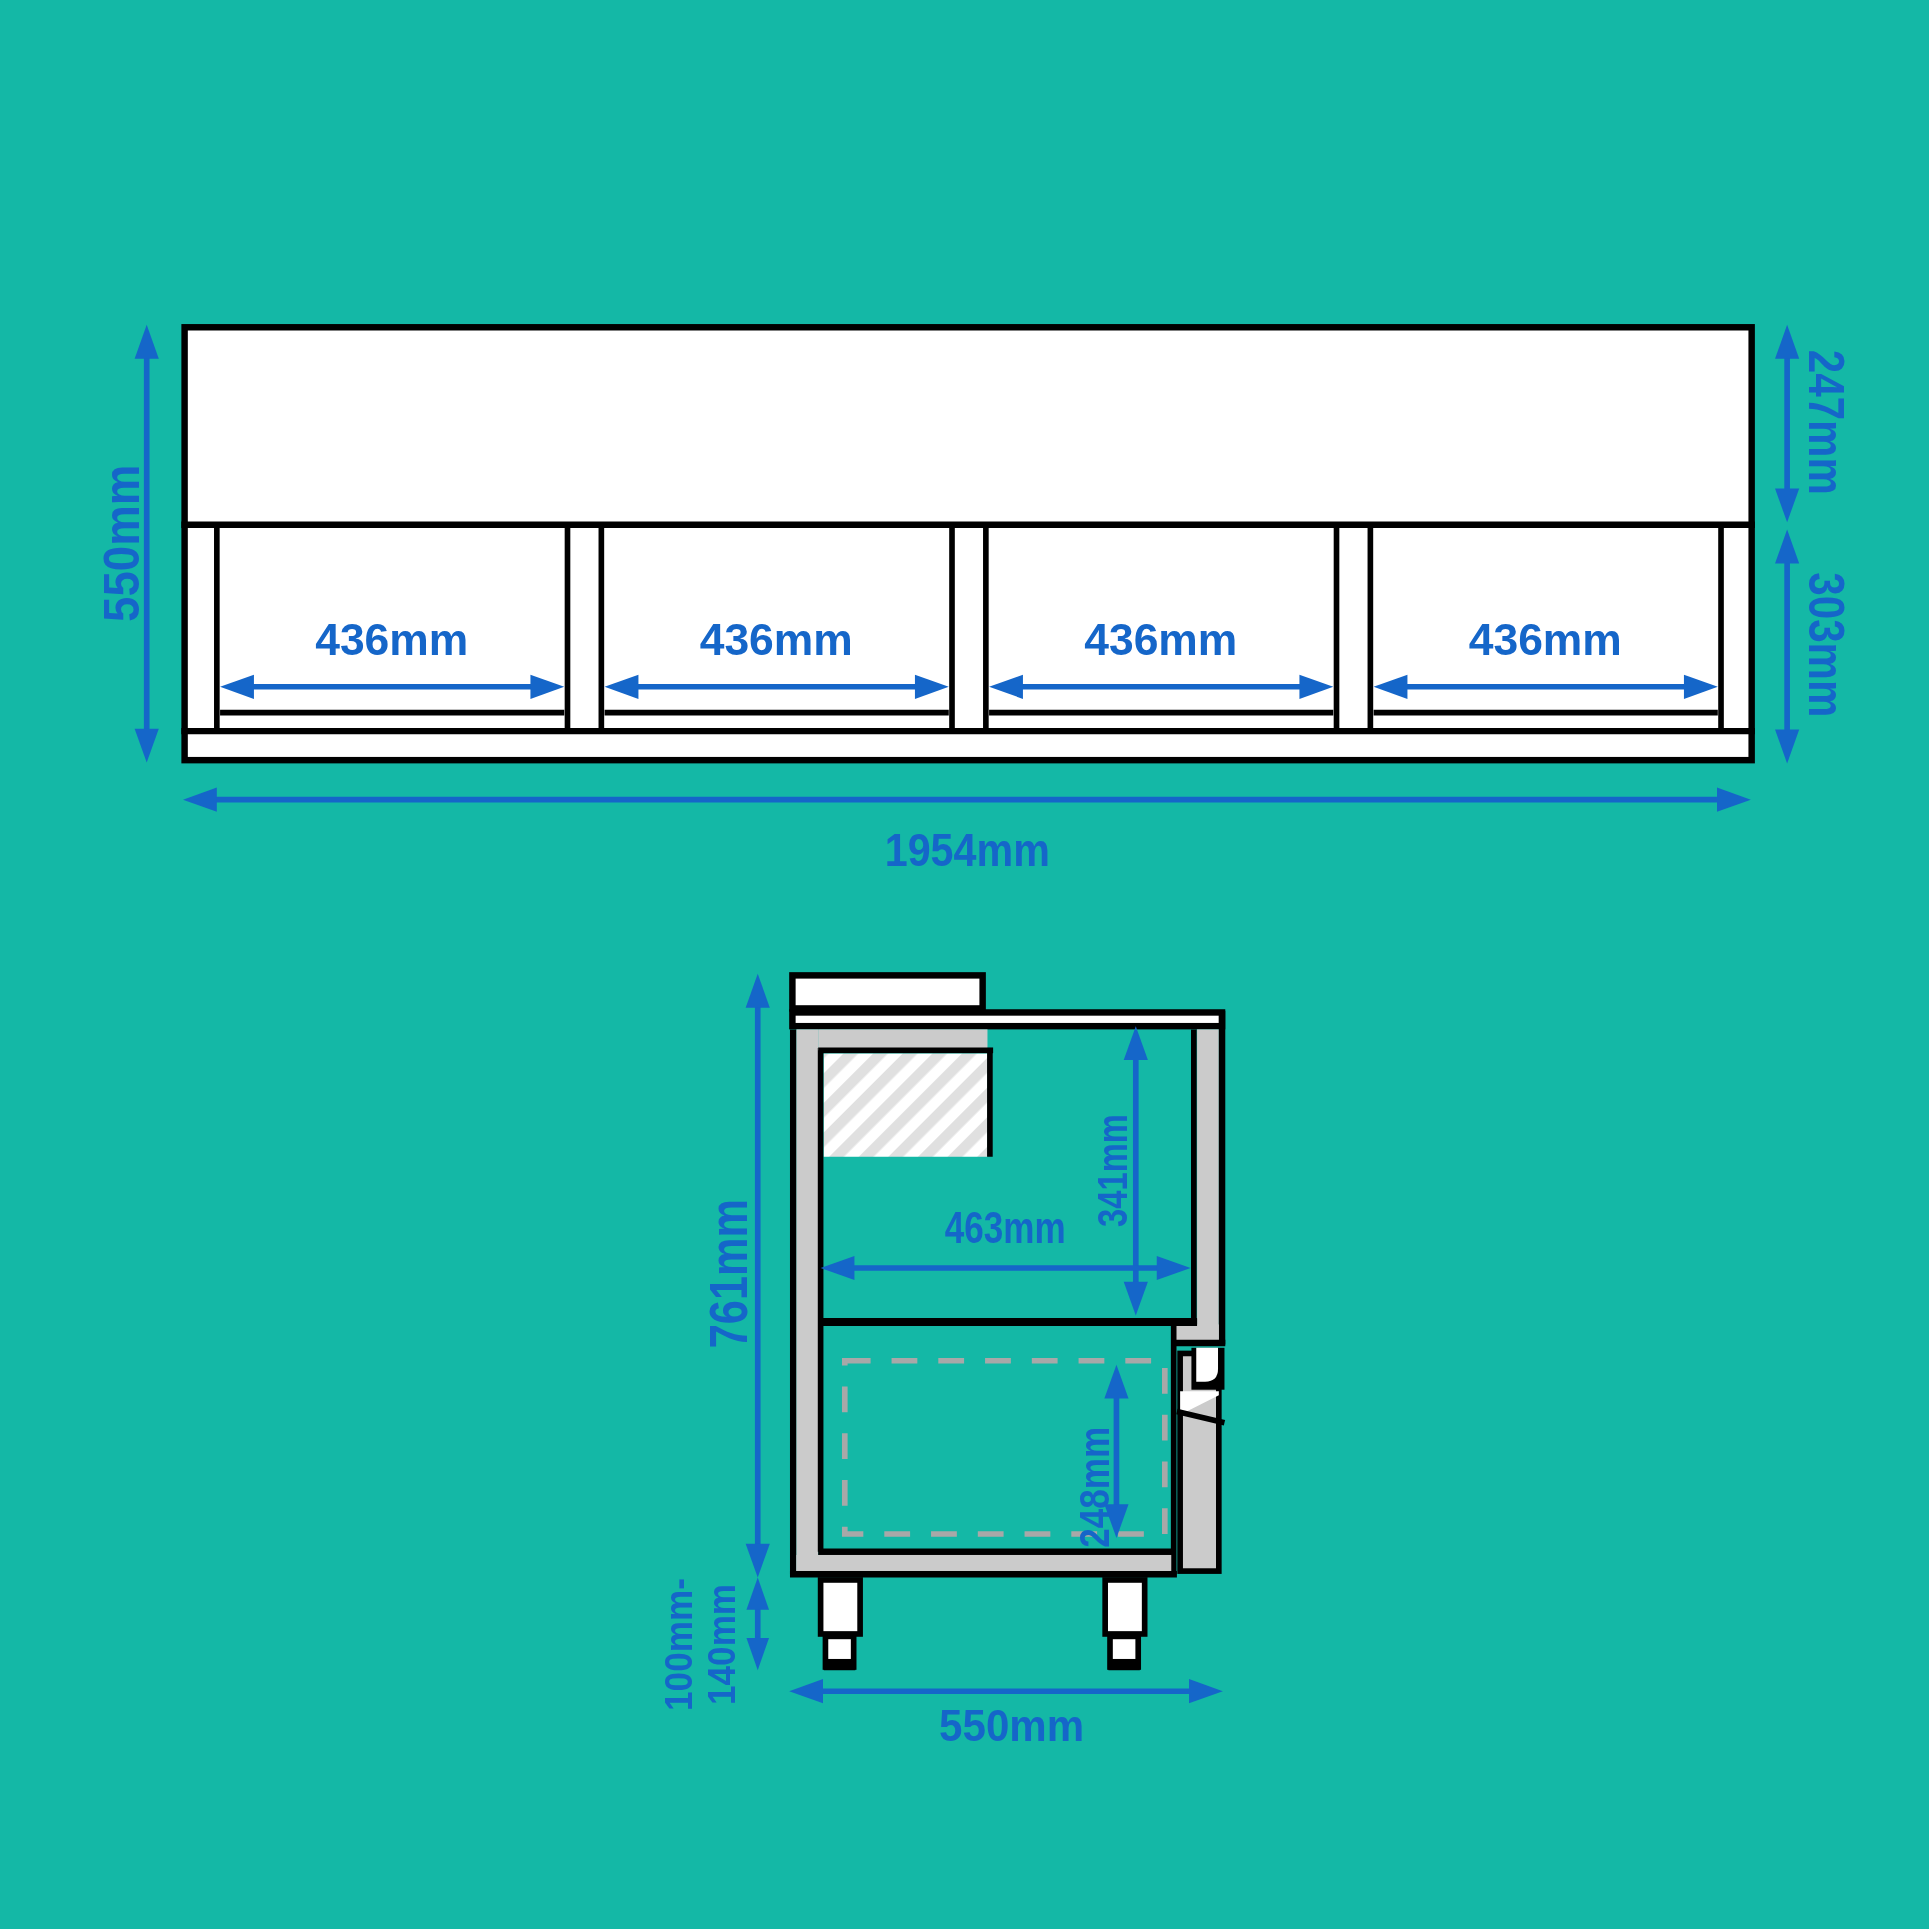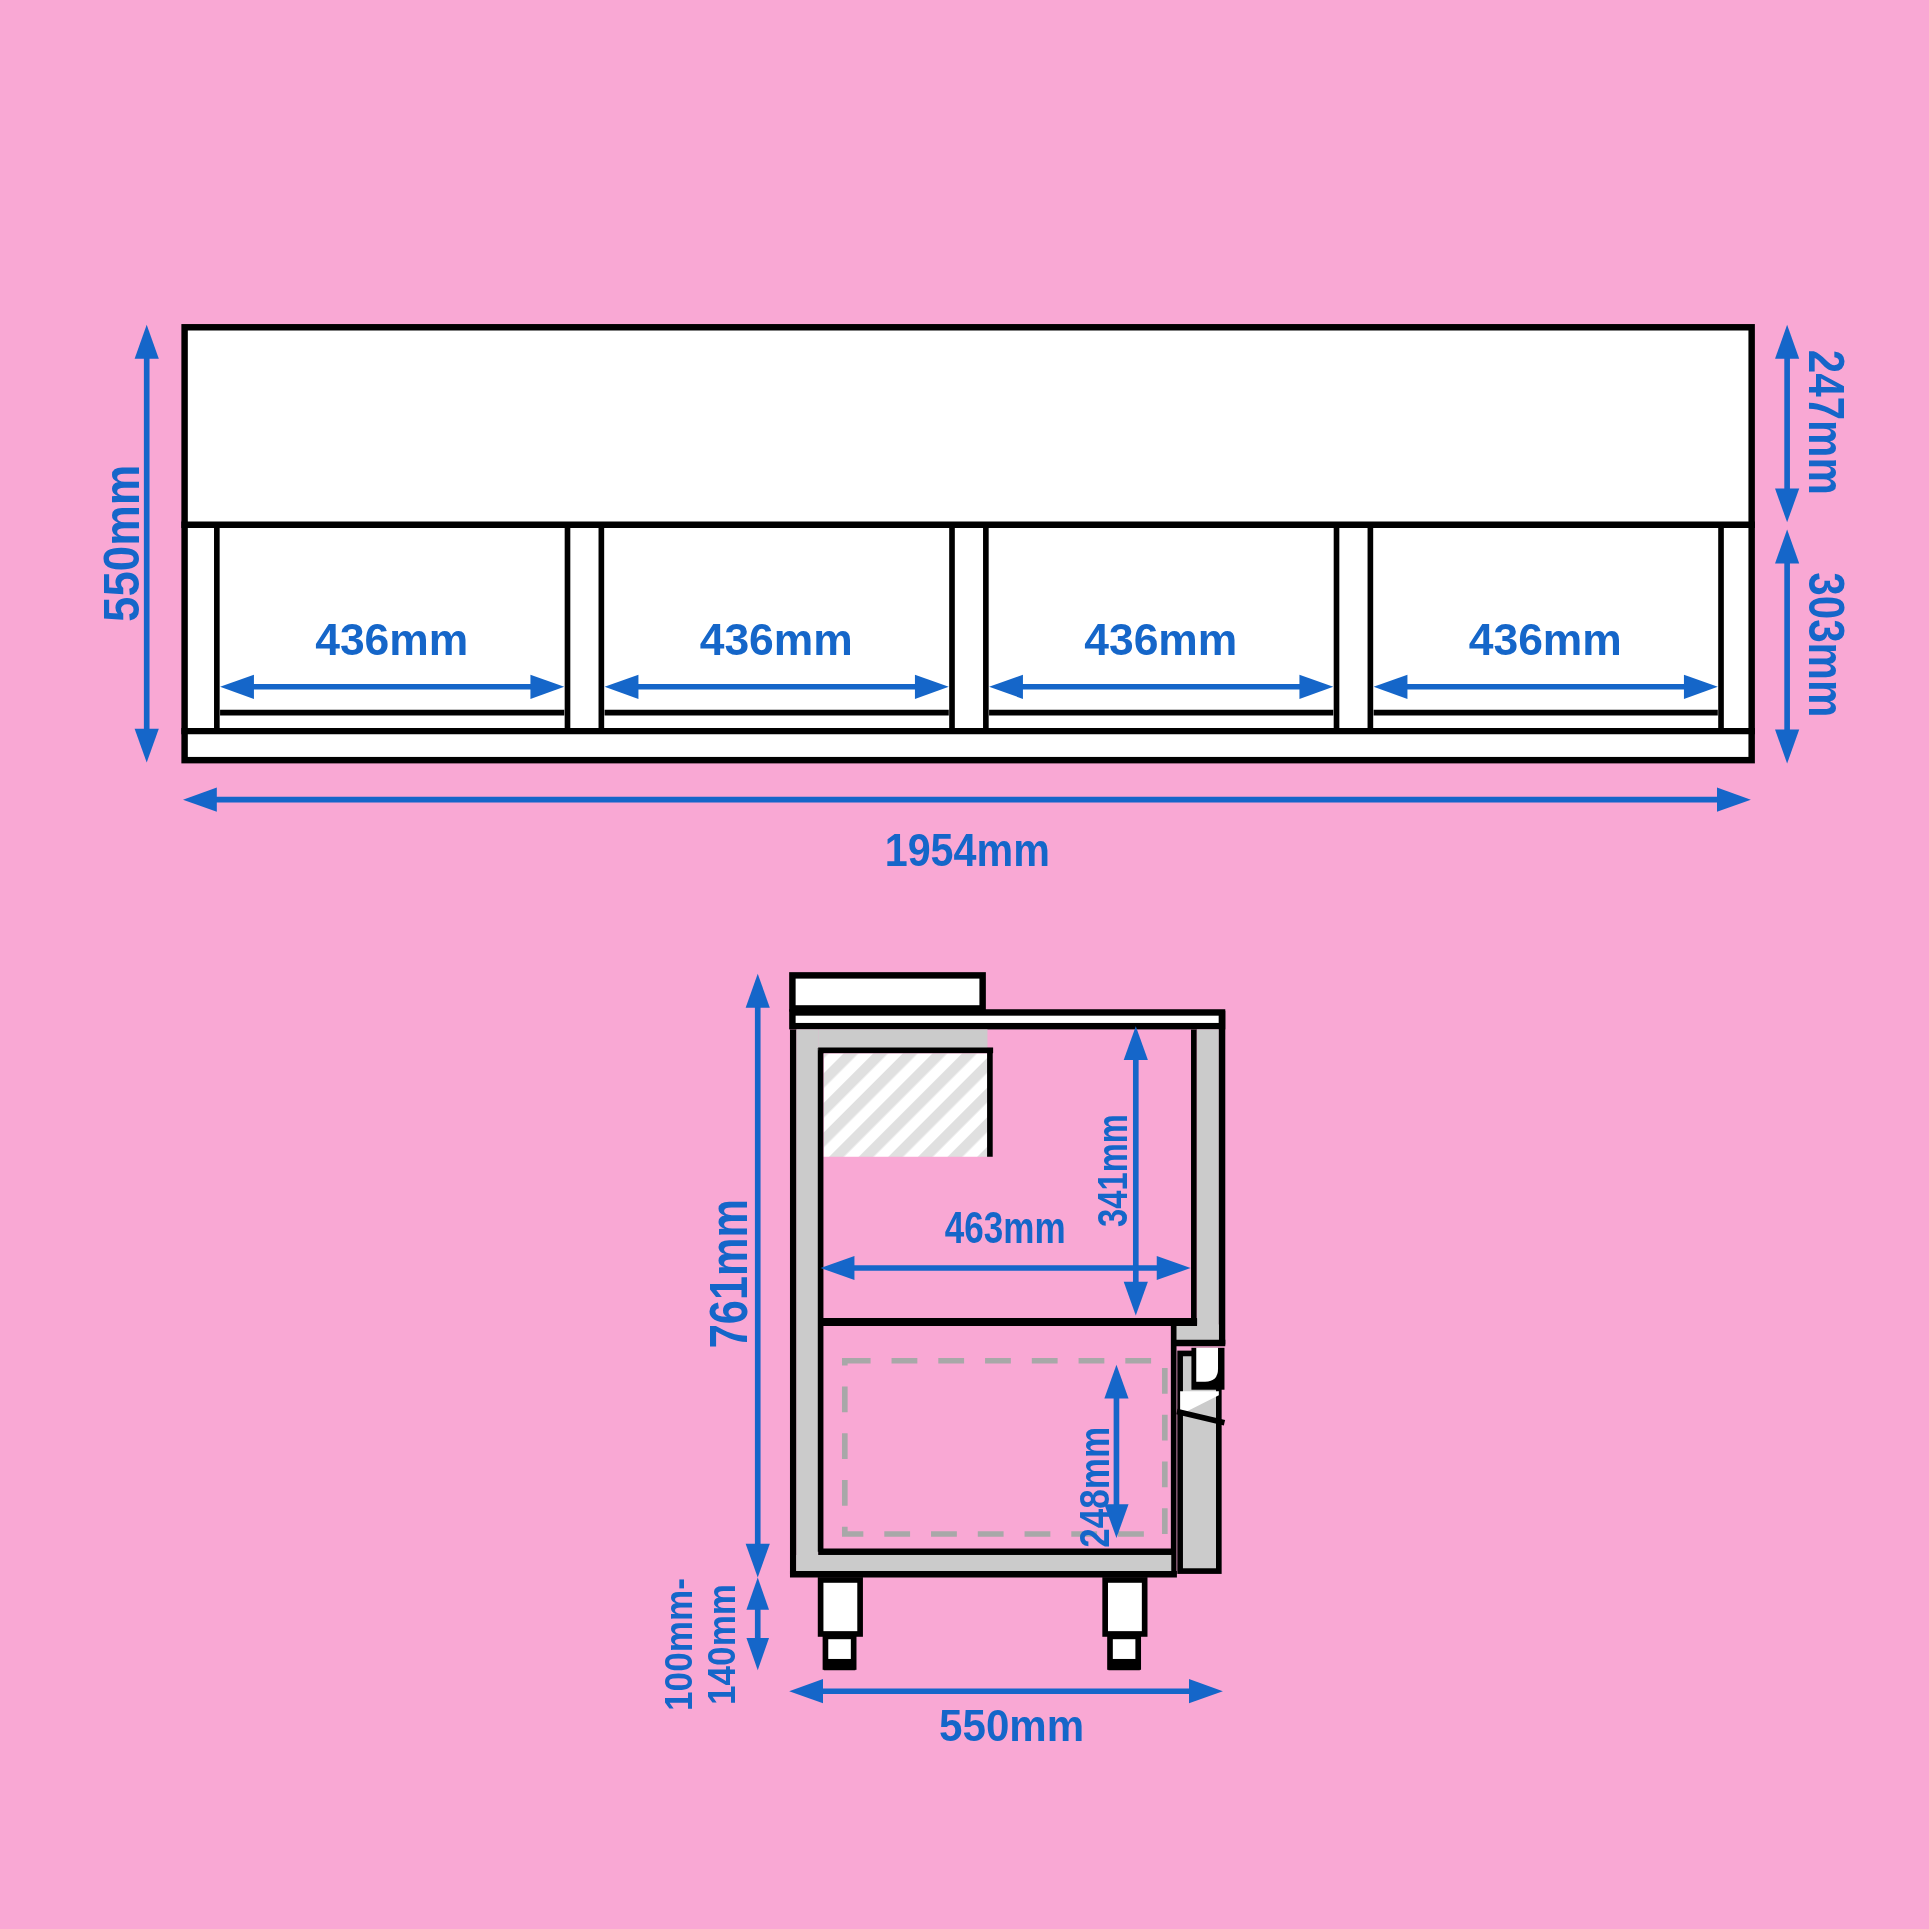--- a/index.html
+++ b/index.html
@@ -1,16 +1,16 @@
 <!DOCTYPE html>
 <html style="font-size:13px"><head>
 <meta charset="utf-8">
 <style>
   html,body{margin:0;padding:0;background:#ffffff;}
-  .canvas{position:relative;width:1929px;height:1929px;background:#f9a8d4;overflow:hidden;}
+  .canvas{position:relative;width:1929px;height:1929px;background:#14b8a6;overflow:hidden;}
   svg{position:absolute;left:0;top:0;}
   .dim{fill:#1566c9;font-family:"Liberation Sans",sans-serif;font-weight:bold;}
   .blk{stroke:#000000;}
   .blue{stroke:#1566c9;}
   .bluefill{fill:#1566c9;}
 </style>
 </head>
 <body>
 
 <div class="canvas">

